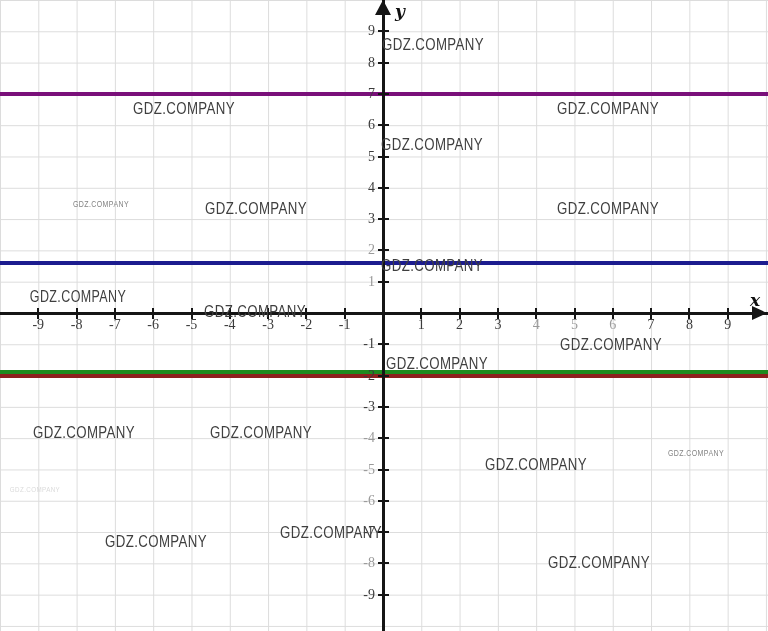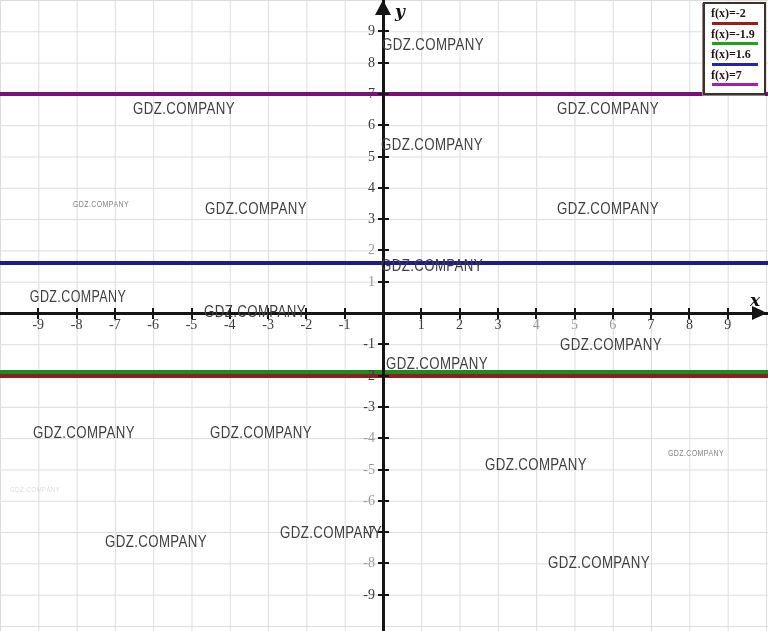--- a/index.html
+++ b/index.html
@@ -146,31 +146,13 @@
       <span class="wm" style="left: 437px; top: 363px; font-size: 17px;">GDZ.COMPANY</span>
       <span class="wm" style="left: 84px; top: 432px; font-size: 17px;">GDZ.COMPANY</span>
       <span class="wm" style="left: 261px; top: 432px; font-size: 17px;">GDZ.COMPANY</span>
       <span class="wm" style="left: 536px; top: 464px; font-size: 17px;">GDZ.COMPANY</span>
       <span class="wm muted" style="left: 696px; top: 453px; font-size: 9px;">GDZ.COMPANY</span>
       <span class="wm" style="left: 156px; top: 541px; font-size: 17px;">GDZ.COMPANY</span>
       <span class="wm" style="left: 331px; top: 532px; font-size: 17px;">GDZ.COMPANY</span>
       <span class="wm" style="left: 599px; top: 562px; font-size: 17px;">GDZ.COMPANY</span>
       <span class="wm faint" style="left: 35px; top: 490px; font-size: 8px;">GDZ.COMPANY</span>
     </div>
-  <div class="legend" id="legend">
-      <div class="legend-entry">
-        <span class="legend-label">f(x)=-2</span>
-        <div class="legend-swatch" style="background: rgb(158, 28, 28);"></div>
-      </div>
-      <div class="legend-entry">
-        <span class="legend-label">f(x)=-1.9</span>
-        <div class="legend-swatch" style="background: rgb(31, 161, 31);"></div>
-      </div>
-      <div class="legend-entry">
-        <span class="legend-label">f(x)=1.6</span>
-        <div class="legend-swatch" style="background: rgb(36, 36, 168);"></div>
-      </div>
-      <div class="legend-entry">
-        <span class="legend-label">f(x)=7</span>
-        <div class="legend-swatch" style="background: rgb(165, 34, 165);"></div>
-      </div>
-    </div>
 </div>
 
 </body></html>

